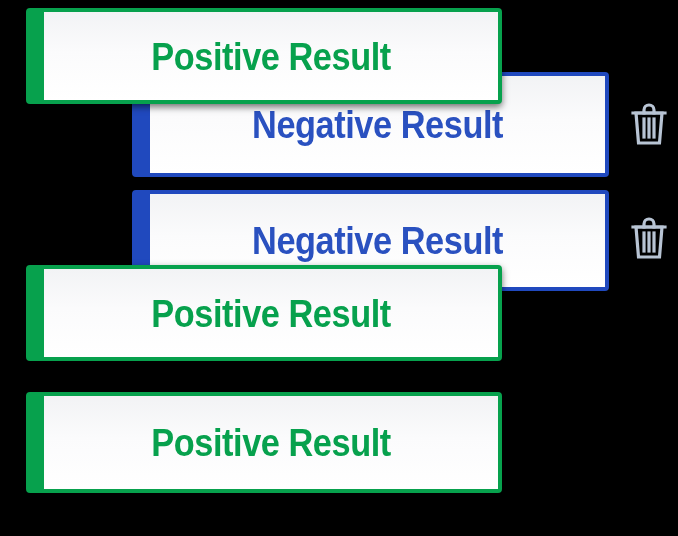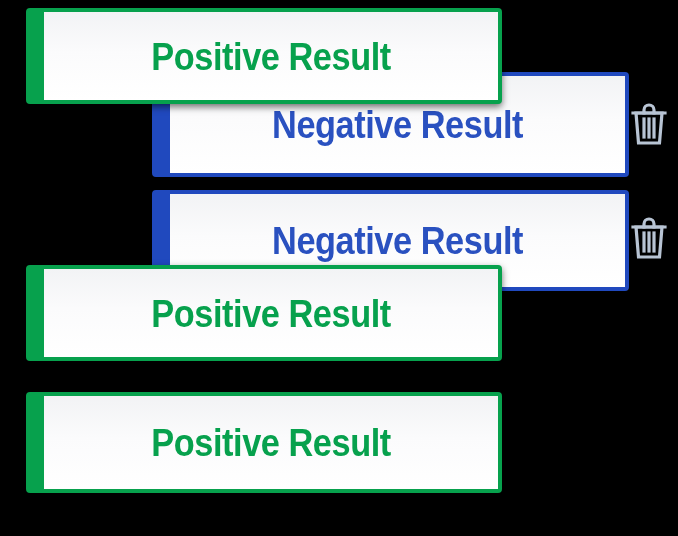--- a/index.html
+++ b/index.html
@@ -58,21 +58,20 @@
   
   .card.positive {
     border-color: #07a14d;
   }
   .card.positive .accent-bar { background: #07a14d; }
   .card.positive .card-label { color: #07a14d; }
 
   
   .card.negative {
     border-color: #2049be;
-    margin-left: 20px;
   }
   .card.negative .accent-bar { background: #2049be; }
   .card.negative .card-label { color: #2a51c0; }
 
   
   .trash-btn {
     position: absolute;
     width: 46px;
     height: 48px;
     display: flex;

